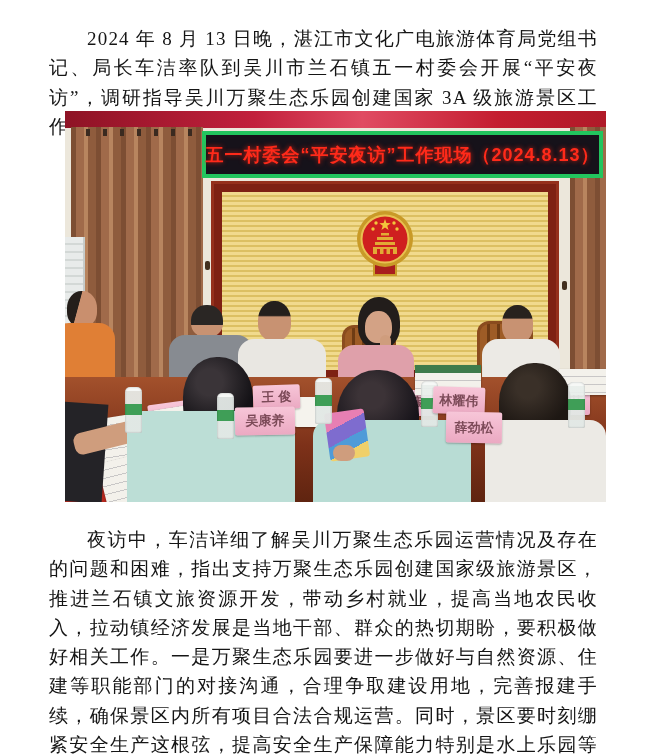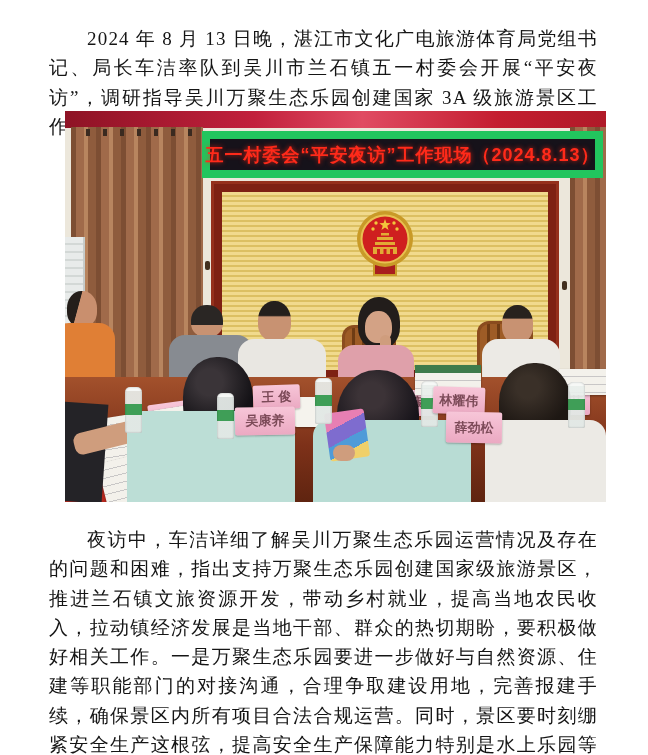--- a/index.html
+++ b/index.html
@@ -17,21 +17,21 @@
   .topstripe{left:0;top:0;width:541px;height:17px;
      background:linear-gradient(90deg,#8e1325,#c2203c 35%,#e04b62 55%,#c41e30 80%,#b01a28);}
   .curtain{top:16px;height:286px;
      background:repeating-linear-gradient(90deg,#7d4e33 0 5px,#a06a4a 5px 13px,#b8855f 13px 17px,#8f5c3d 17px 25px);}
   .curtain.left{left:6px;width:132px;}
   .curtain.right{left:505px;width:36px;top:16px;height:270px;}
   .rings{left:8px;top:18px;width:130px;height:7px;
      background:repeating-linear-gradient(90deg,transparent 0 13px,#3a2a20 13px 17px);}
   .ac{left:0;top:126px;width:18px;height:98px;background:#e8ebea;border-right:2px solid #c7ccca;
      background-image:repeating-linear-gradient(180deg,#e8ebea 0 6px,#d3d8d6 6px 8px);}
-  .led{left:137px;top:20px;width:401px;height:47px;background:#16121a;border:8px solid #22c55e;
+  .led{left:137px;top:20px;width:401px;height:47px;background:#16121a;border:4px solid #22c55e;
      box-sizing:border-box;display:flex;align-items:center;justify-content:center;}
   .led span{color:#ff2a1a;font-size:18px;font-weight:bold;letter-spacing:1px;white-space:nowrap;
      text-shadow:0 0 5px rgba(255,40,20,.8);}
   .frame{left:146px;top:70px;width:348px;height:200px;background:#7e2113;
      box-shadow:inset 0 0 0 3px #95301c;box-sizing:border-box;padding:11px;}
   .goldwall{width:100%;height:100%;
      background:repeating-linear-gradient(180deg,#f1da8d 0 3px,#dcc062 3px 5px);}
   .knob{width:5px;height:9px;background:#43301f;border-radius:2px;}
   .chair{top:214px;background:repeating-linear-gradient(90deg,#9e5c26 0 7px,#6f3c14 7px 10px);
      border:3px solid #8a4c1e;border-bottom:none;border-radius:12px 12px 0 0;box-sizing:border-box;}

